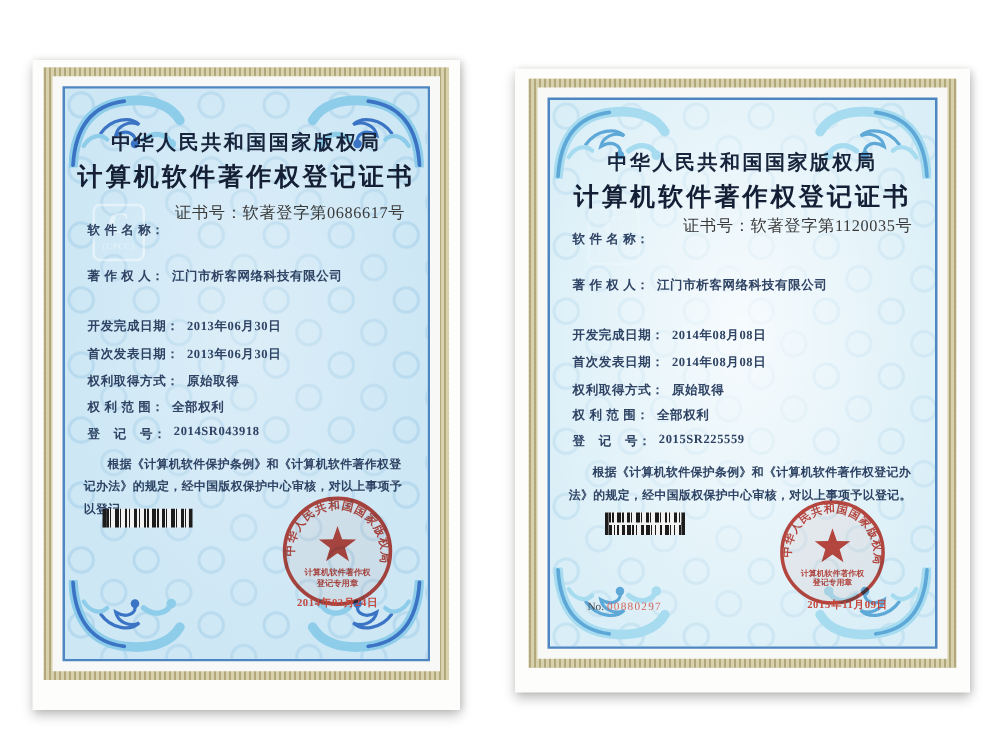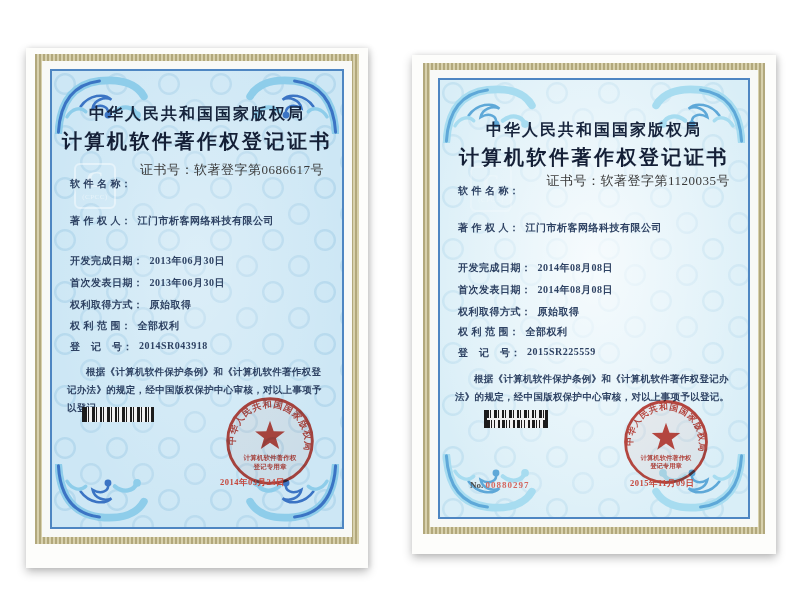--- a/index.html
+++ b/index.html
@@ -63,23 +63,23 @@
   
   .barcode{position:absolute;border-left:3px solid #1c1c1c;border-right:3px solid #1c1c1c;background:#f2f2f2;}
   .bc-row{height:100%;
     background:repeating-linear-gradient(90deg,#1c1c1c 0 2px,#f2f2f2 2px 3px,#1c1c1c 3px 4px,#f2f2f2 4px 7px,#1c1c1c 7px 10px,#f2f2f2 10px 11px,#1c1c1c 11px 12px,#f2f2f2 12px 15px);}
   .bc-two{display:flex;flex-direction:column;gap:2px;}
   .bc-two .bc-row{height:8px;}
 
   
   .seal{position:absolute;opacity:.9;mix-blend-mode:multiply;}
   .seal svg{width:100%;height:100%;display:block;}
-  .seal-date{position:absolute;text-align:left;font-size:8.5px;color:#c5473c;font-weight:600;letter-spacing:.5px;}
-
-  .no-line{position:absolute;font-size:9px;color:#4a4a4a;font-weight:700;}
+  .seal-date{position:absolute;text-align:center;font-size:8.5px;color:#c5473c;font-weight:600;letter-spacing:.5px;}
+
+  .no-line{position:absolute;font-size:9px;color:#4a4a4a;font-weight:400;}
   .no-line .no-num{color:#d4665e;letter-spacing:1px;}
 
   
   .wm{position:absolute;width:38px;height:42px;border:2px solid rgba(255,255,255,.8);border-radius:6px;
     color:rgba(255,255,255,.85);text-align:center;opacity:.55;pointer-events:none;}
   .wm .wm-c{font-size:24px;font-weight:bold;line-height:28px;}
   .wm .wm-cap{font-size:7px;letter-spacing:.5px;}
   .cert-right .wm{opacity:.25;}
 </style>
 </head>

